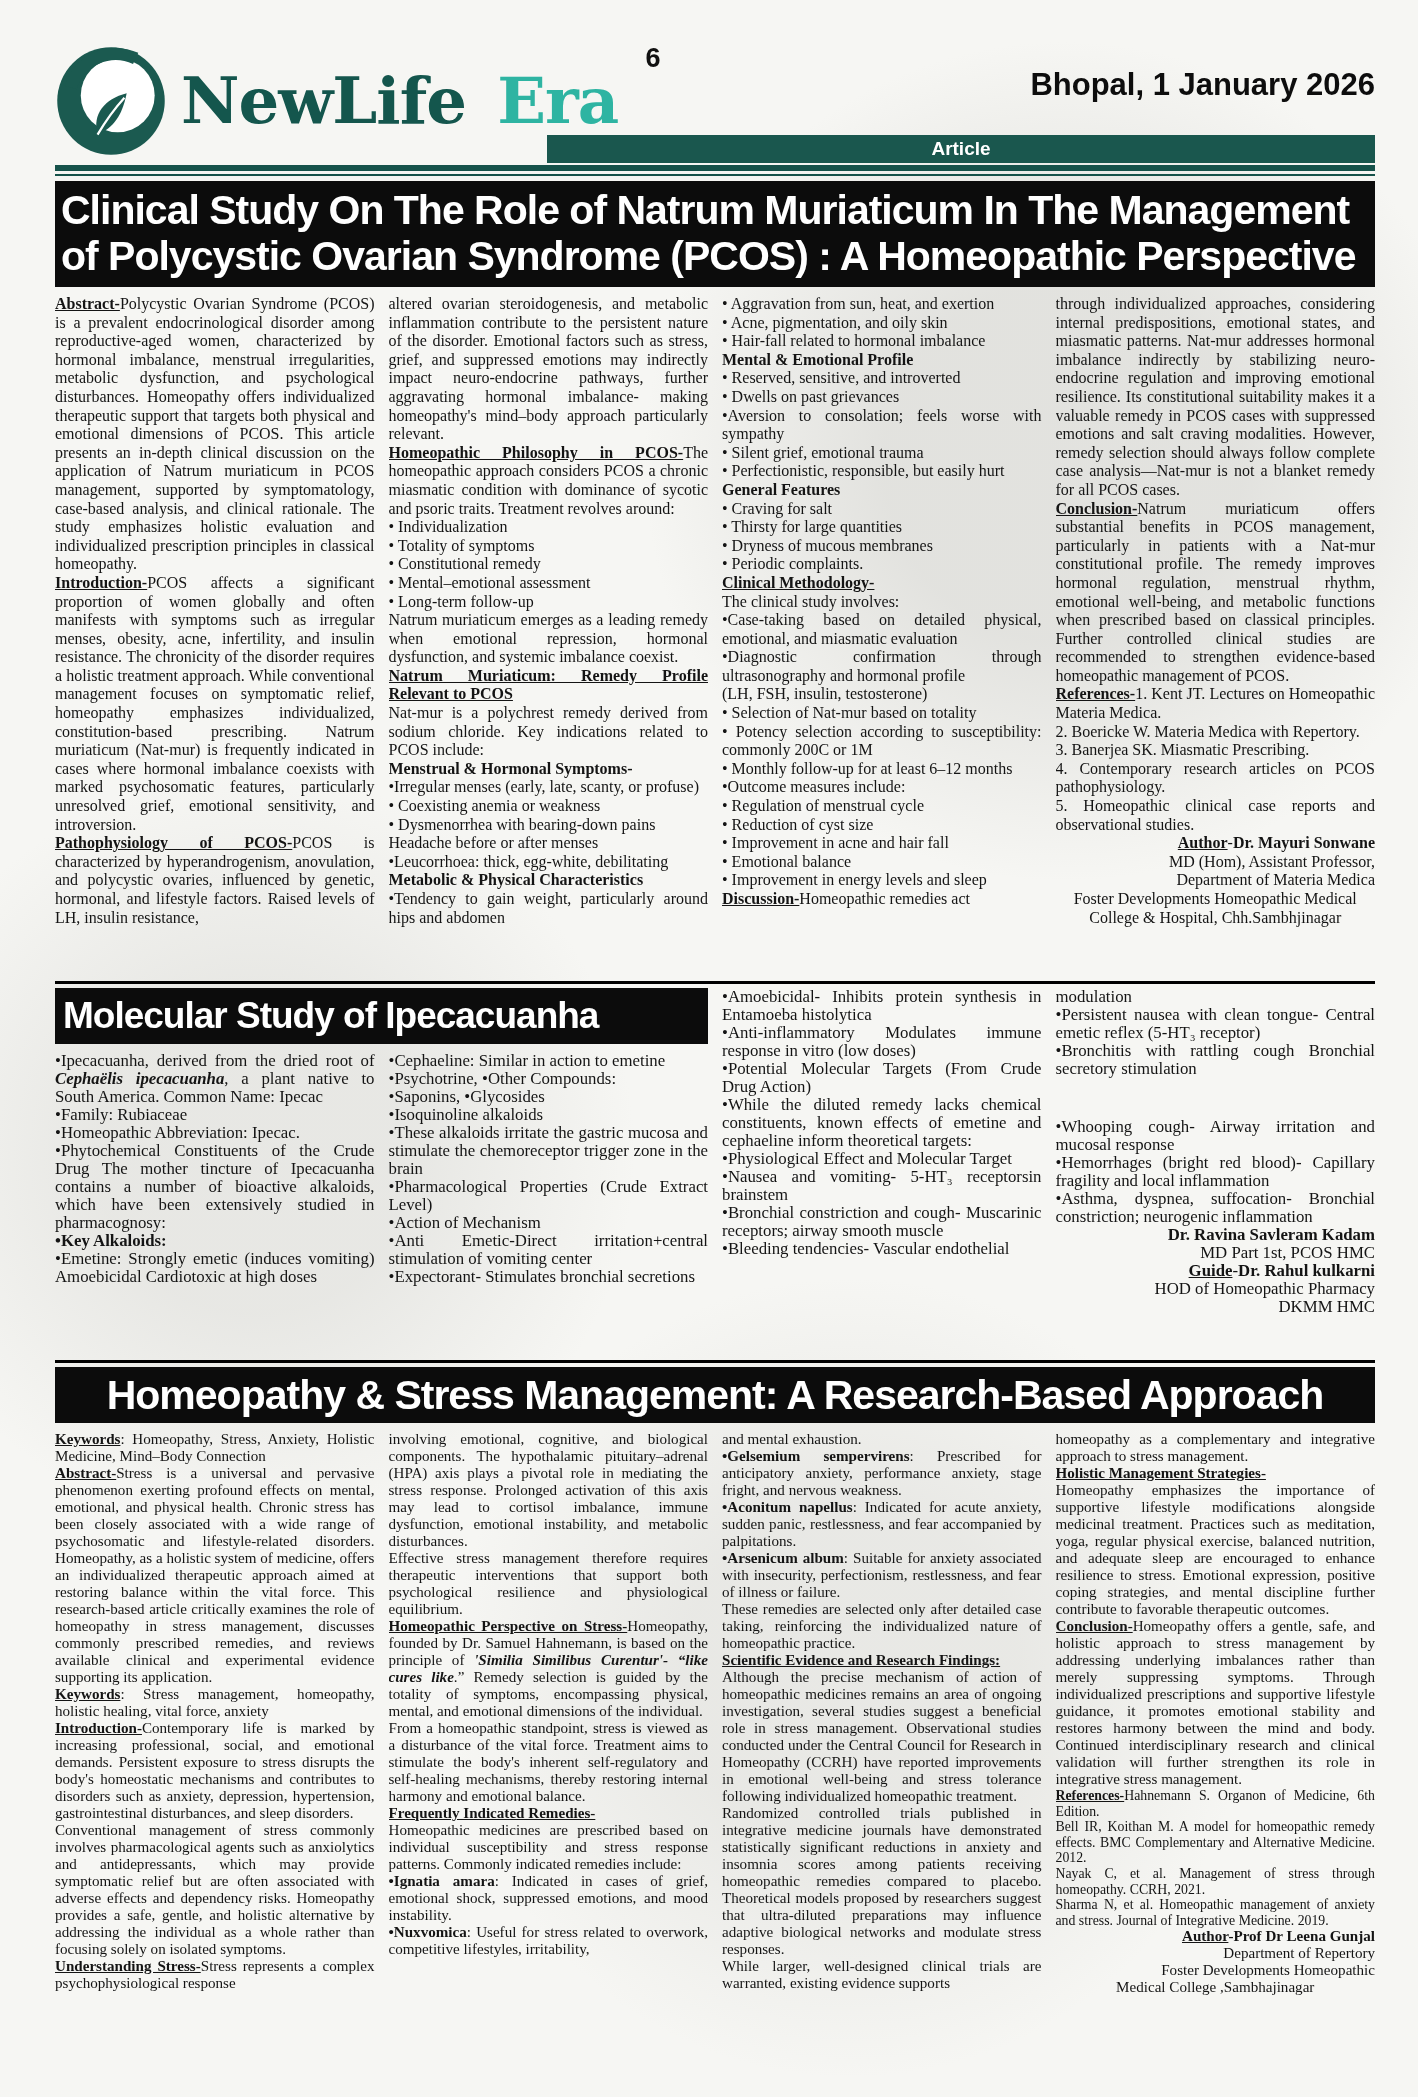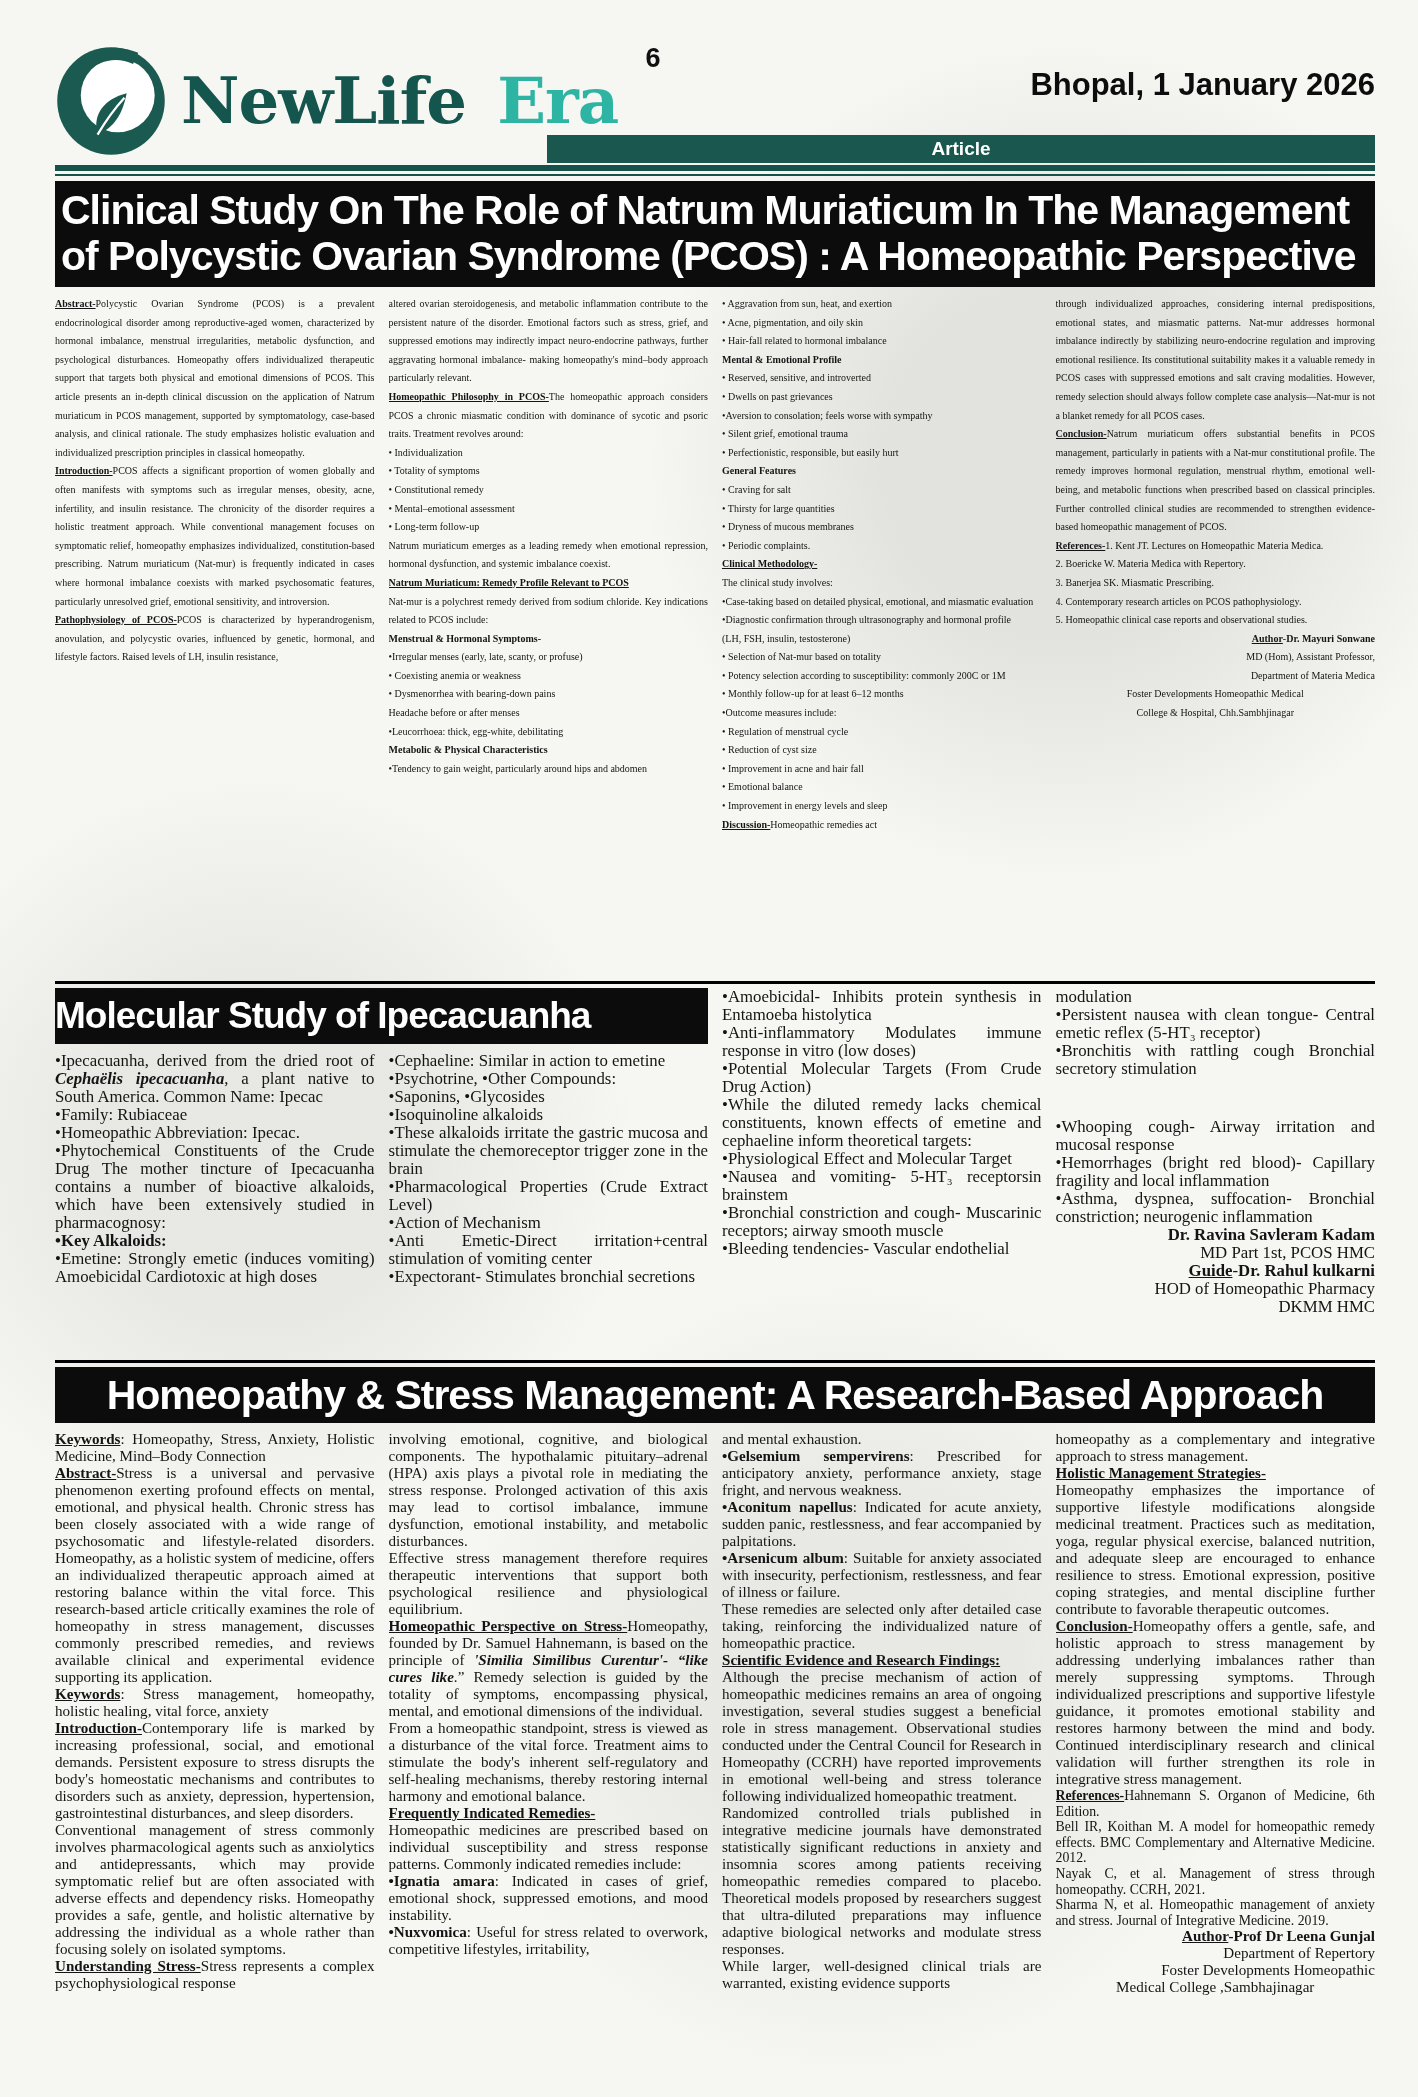--- a/index.html
+++ b/index.html
@@ -28,35 +28,35 @@
   .page-num{font-family:"Liberation Sans", sans-serif;font-weight:bold;font-size:27px;color:#111;vertical-align:top;position:relative;top:-24px;left:6px;}
   .dateline{position:absolute;top:22px;right:0;font-family:"Liberation Sans", sans-serif;font-weight:bold;font-size:31px;color:#0d0d0d;}
   .section-bar{position:absolute;left:492px;right:0;bottom:0;height:28px;background:#1a574e;color:#fff;
     display:flex;align-items:center;justify-content:center;font-family:"Liberation Sans", sans-serif;font-weight:bold;font-size:19px;}
   .teal-rule{margin-top:2px;height:3px;border-top:6px solid #16524a;border-bottom:2px solid #16524a;}
 
   
   .tbar{background:#0c0c0c;color:#fff;font-family:"Liberation Sans", sans-serif;font-weight:bold;}
   .tbar-1{margin-top:5px;padding:6px 8px 8px 6px;}
   .tbar-1 div{font-size:41px;line-height:46px;letter-spacing:-1px;white-space:nowrap;}
-  .tbar-2{height:56px;display:flex;align-items:center;padding:0 0;font-size:37px;letter-spacing:-1px;white-space:nowrap;}
+  .tbar-2{height:56px;display:flex;align-items:center;padding:0 8px;font-size:37px;letter-spacing:-1px;white-space:nowrap;}
   .tbar-3{height:56px;display:flex;align-items:center;justify-content:center;font-size:41px;letter-spacing:-1px;white-space:nowrap;}
 
   
   .cols{display:flex;gap:14px;}
   .col{flex:1 1 0;overflow:hidden;}
   .blk{margin:0;text-align:justify;}
   .blk.r{text-align:right;}
   .blk.c{text-align:center;}
   span.h{font-weight:bold;text-decoration:underline;}
   span.b{font-weight:bold;}
   span.bi{font-weight:bold;font-style:italic;}
 
   .art1 .cols{margin-top:8px;height:680px;}
-  .art1 .col{font-size:10px;line-height:18.6px;}
+  .art1 .col{font-size:16px;line-height:18.6px;}
 
   .art2{margin-top:6px;border-top:3px solid #000;padding-top:4px;display:flex;}
   .art2 .half{width:653px;}
   .art2 .half.right{flex:1;margin-left:14px;}
   .art2 .cols-left{display:flex;gap:14px;margin-top:8px;height:300px;}
   .art2 .cols-right{display:flex;gap:14px;height:368px;}
   .art2 .col{font-size:16.8px;line-height:18px;}
 
   .art3{margin-top:4px;border-top:3px solid #000;padding-top:4px;}
   .art3 .cols{margin-top:8px;height:671px;}

